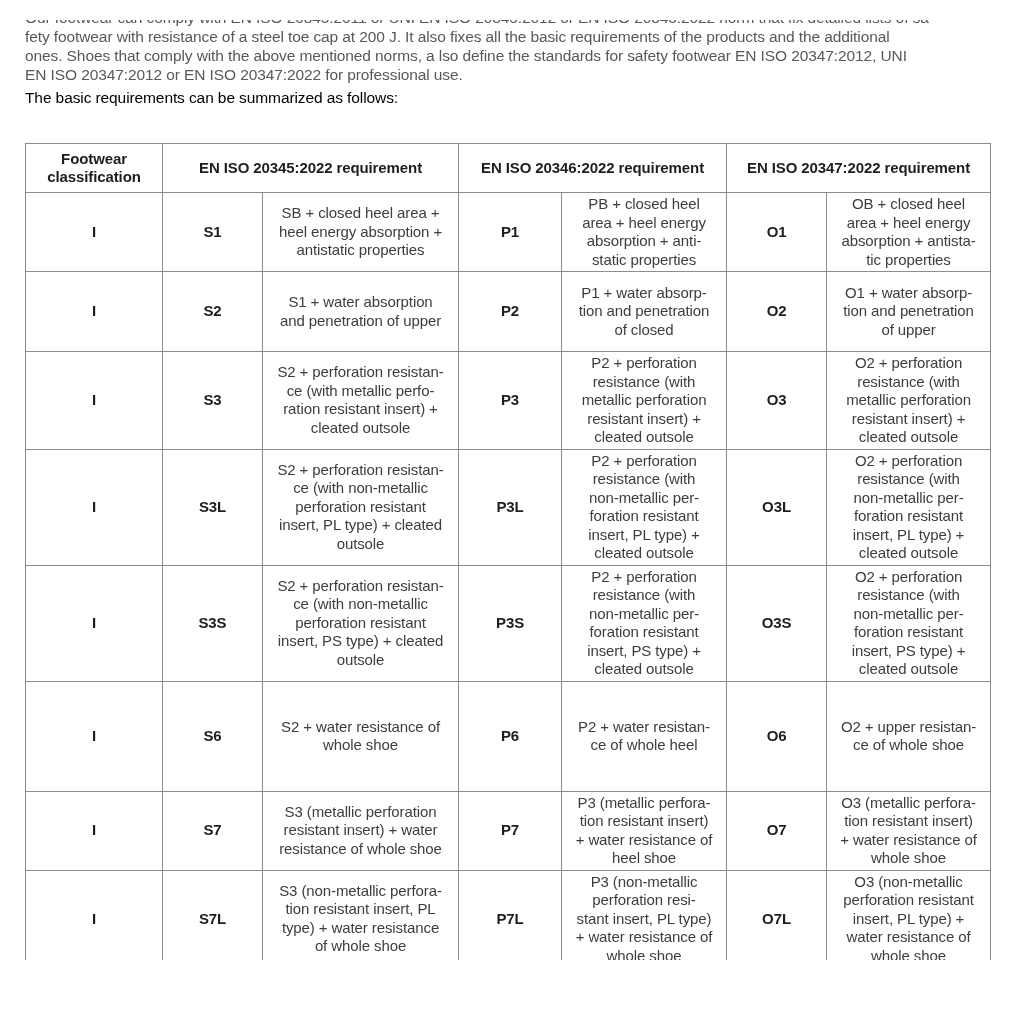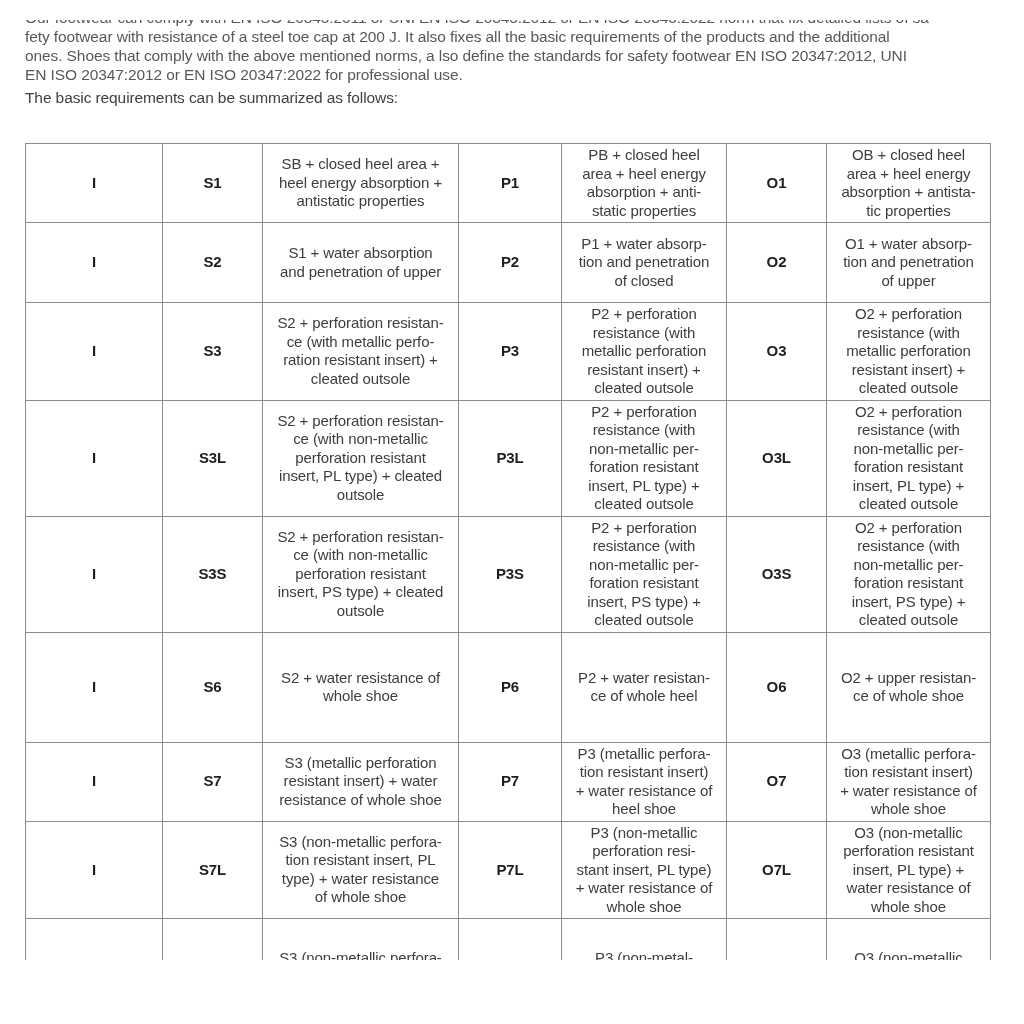--- a/index.html
+++ b/index.html
@@ -11,21 +11,21 @@
   .page { position: relative; width: 1024px; height: 940px; overflow: hidden; margin-top: 20px; }
 
   .intro {
     position: absolute; left: 25px; top: -12px; width: 966px;
     font-size: 15.5px; line-height: 19px; letter-spacing: -0.1px;
     color: #58585a; white-space: pre-line;
   }
   .leadin {
     position: absolute; left: 25px; top: 68px; width: 966px;
     font-size: 15.5px; line-height: 19px; letter-spacing: -0.1px;
-    color: #404040; white-space: pre-line;
+    color: #000000; white-space: pre-line;
   }
 
   table.standards {
     position: absolute; left: 25px; top: 123px;
     width: 965px; table-layout: fixed; border-collapse: collapse;
     font-size: 15px; line-height: 18.5px; color: #3d3d3d;
     letter-spacing: -0.1px;
   }
   .standards th, .standards td {
     border: 1px solid #8d8d8d;
@@ -72,20 +72,27 @@
     <colgroup>
       <col style="width:137px">
       <col style="width:100px">
       <col style="width:196px">
       <col style="width:103px">
       <col style="width:165px">
       <col style="width:100px">
       <col style="width:164px">
     </colgroup>
     <thead>
+      <tr>
+        <th>Footwear
+classification</th>
+        <th colspan="2">EN ISO 20345:2022 requirement</th>
+        <th colspan="2">EN ISO 20346:2022 requirement</th>
+        <th colspan="2">EN ISO 20347:2022 requirement</th>
+      </tr>
     </thead>
     <tbody>
         <tr>
           <td>I</td>
           <td>S1</td>
           <td>SB + closed heel area +
 heel energy absorption +
 antistatic properties</td>
           <td>P1</td>
           <td>PB + closed heel

